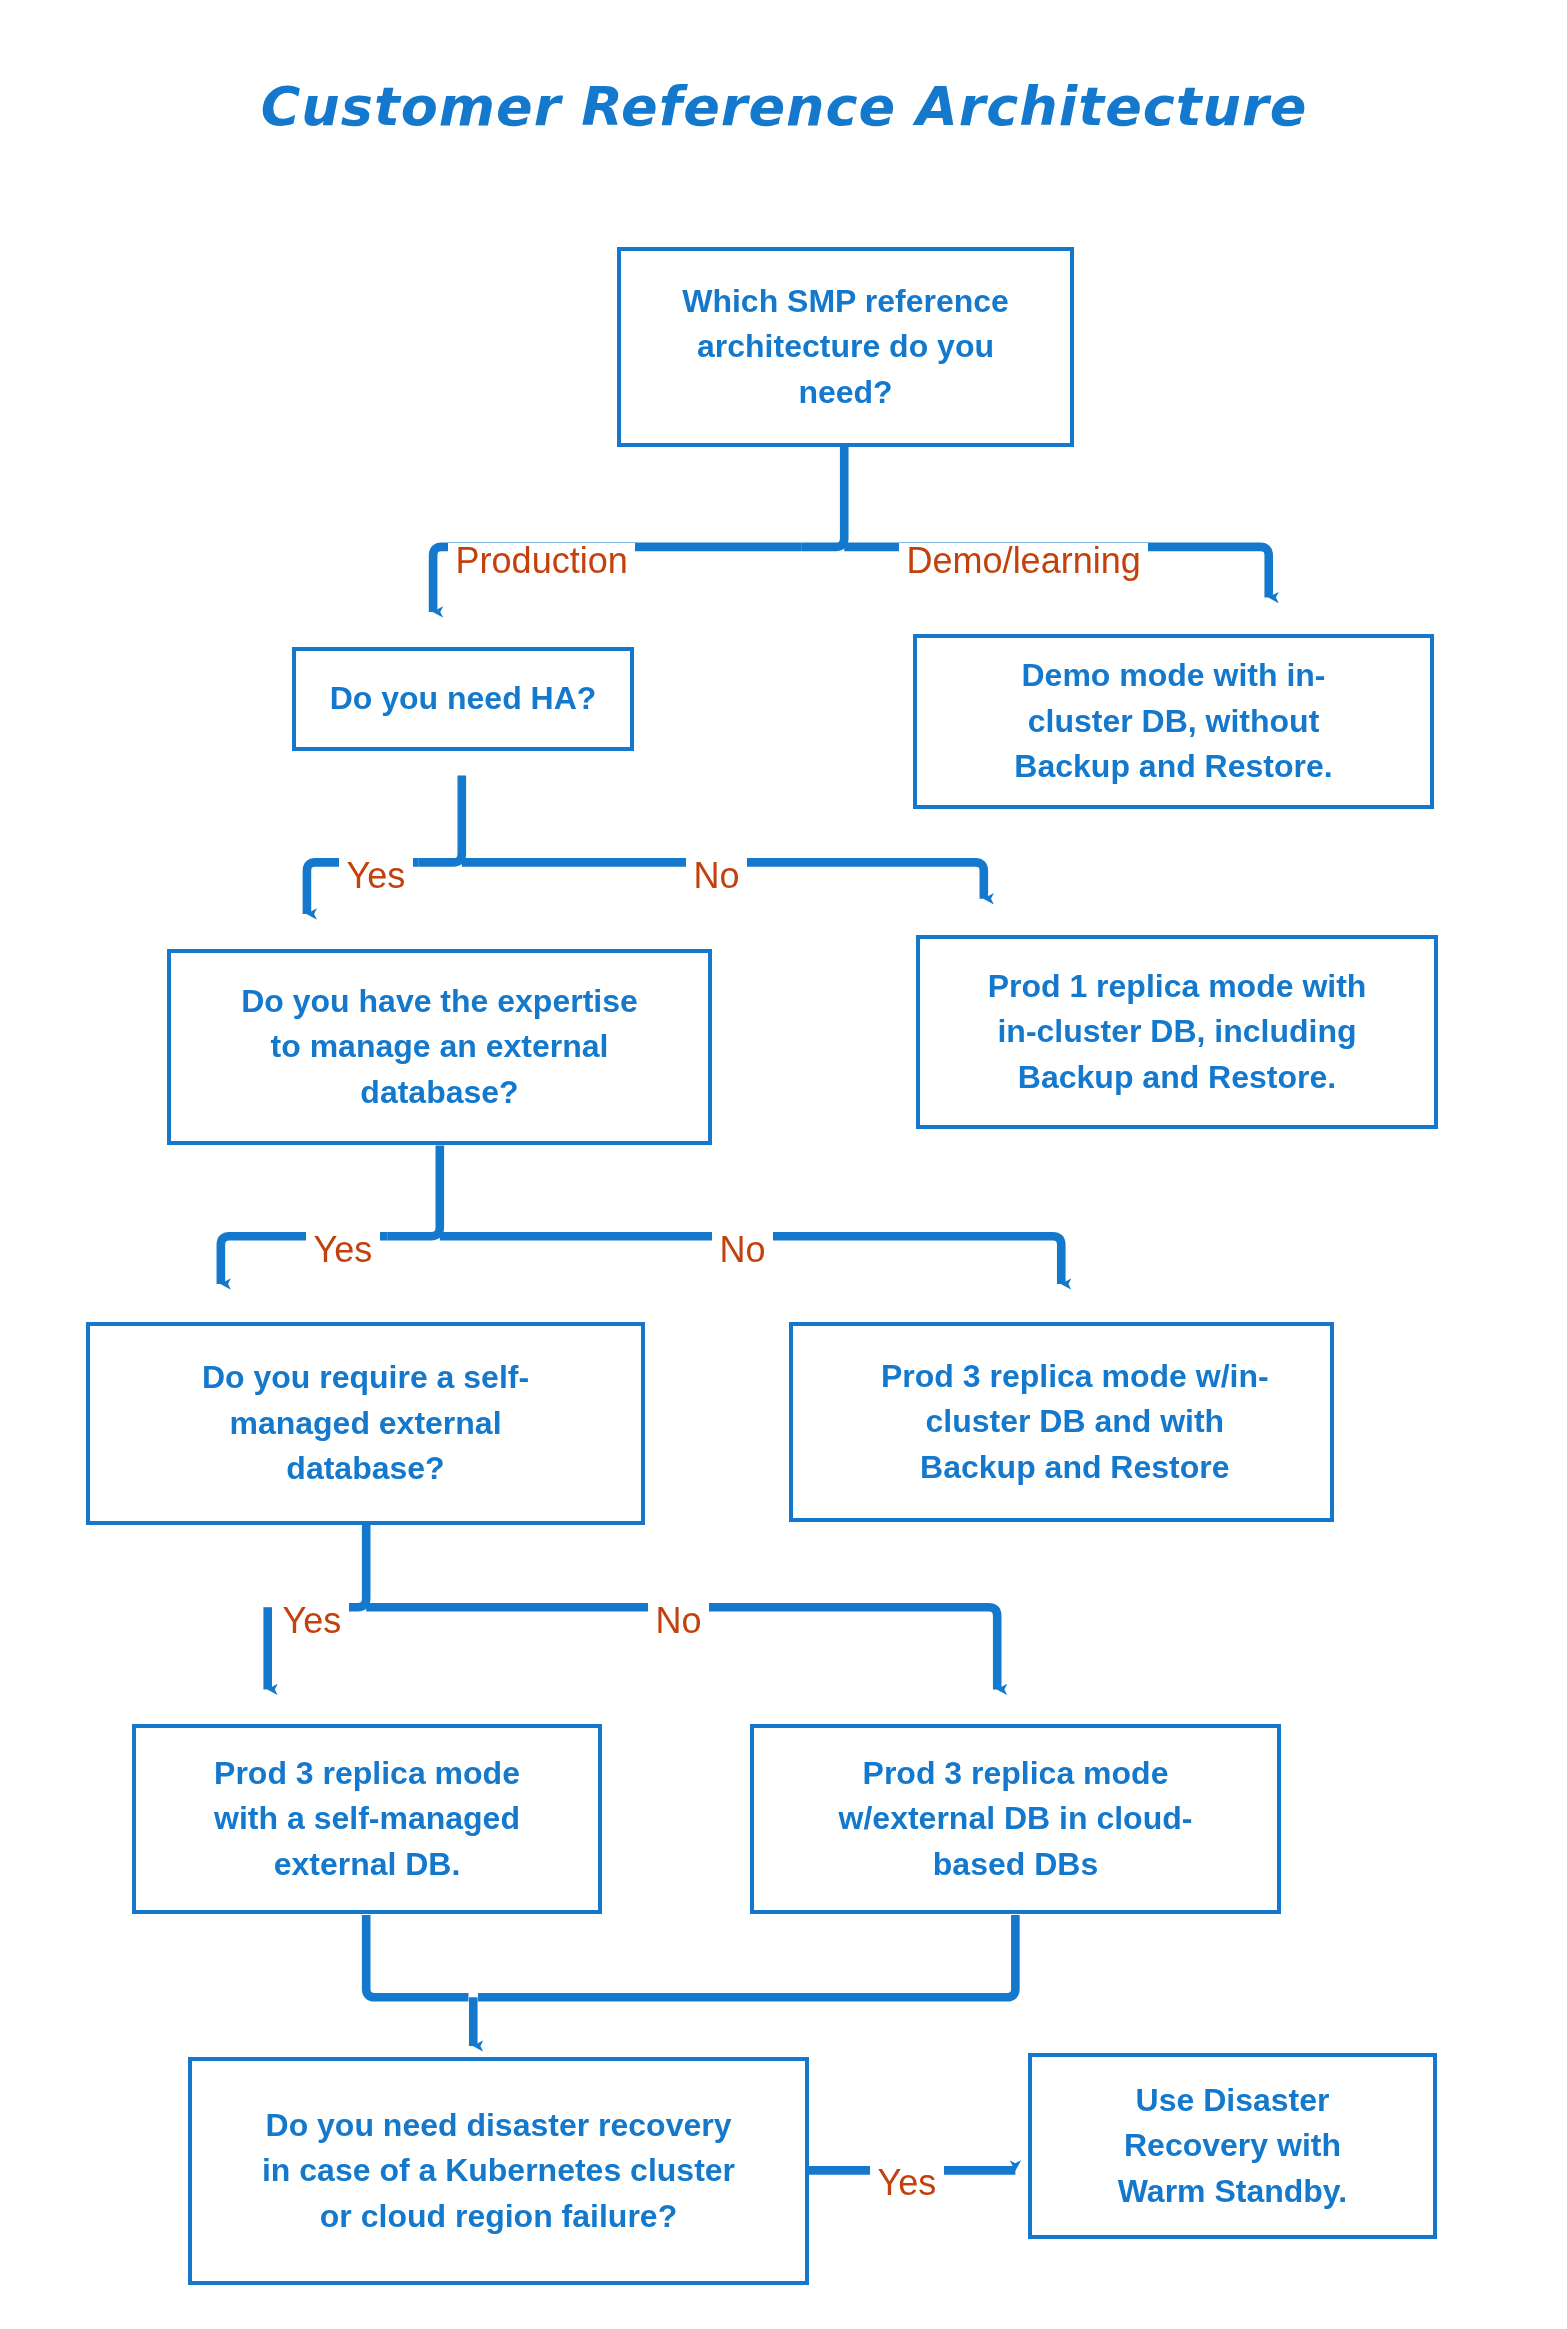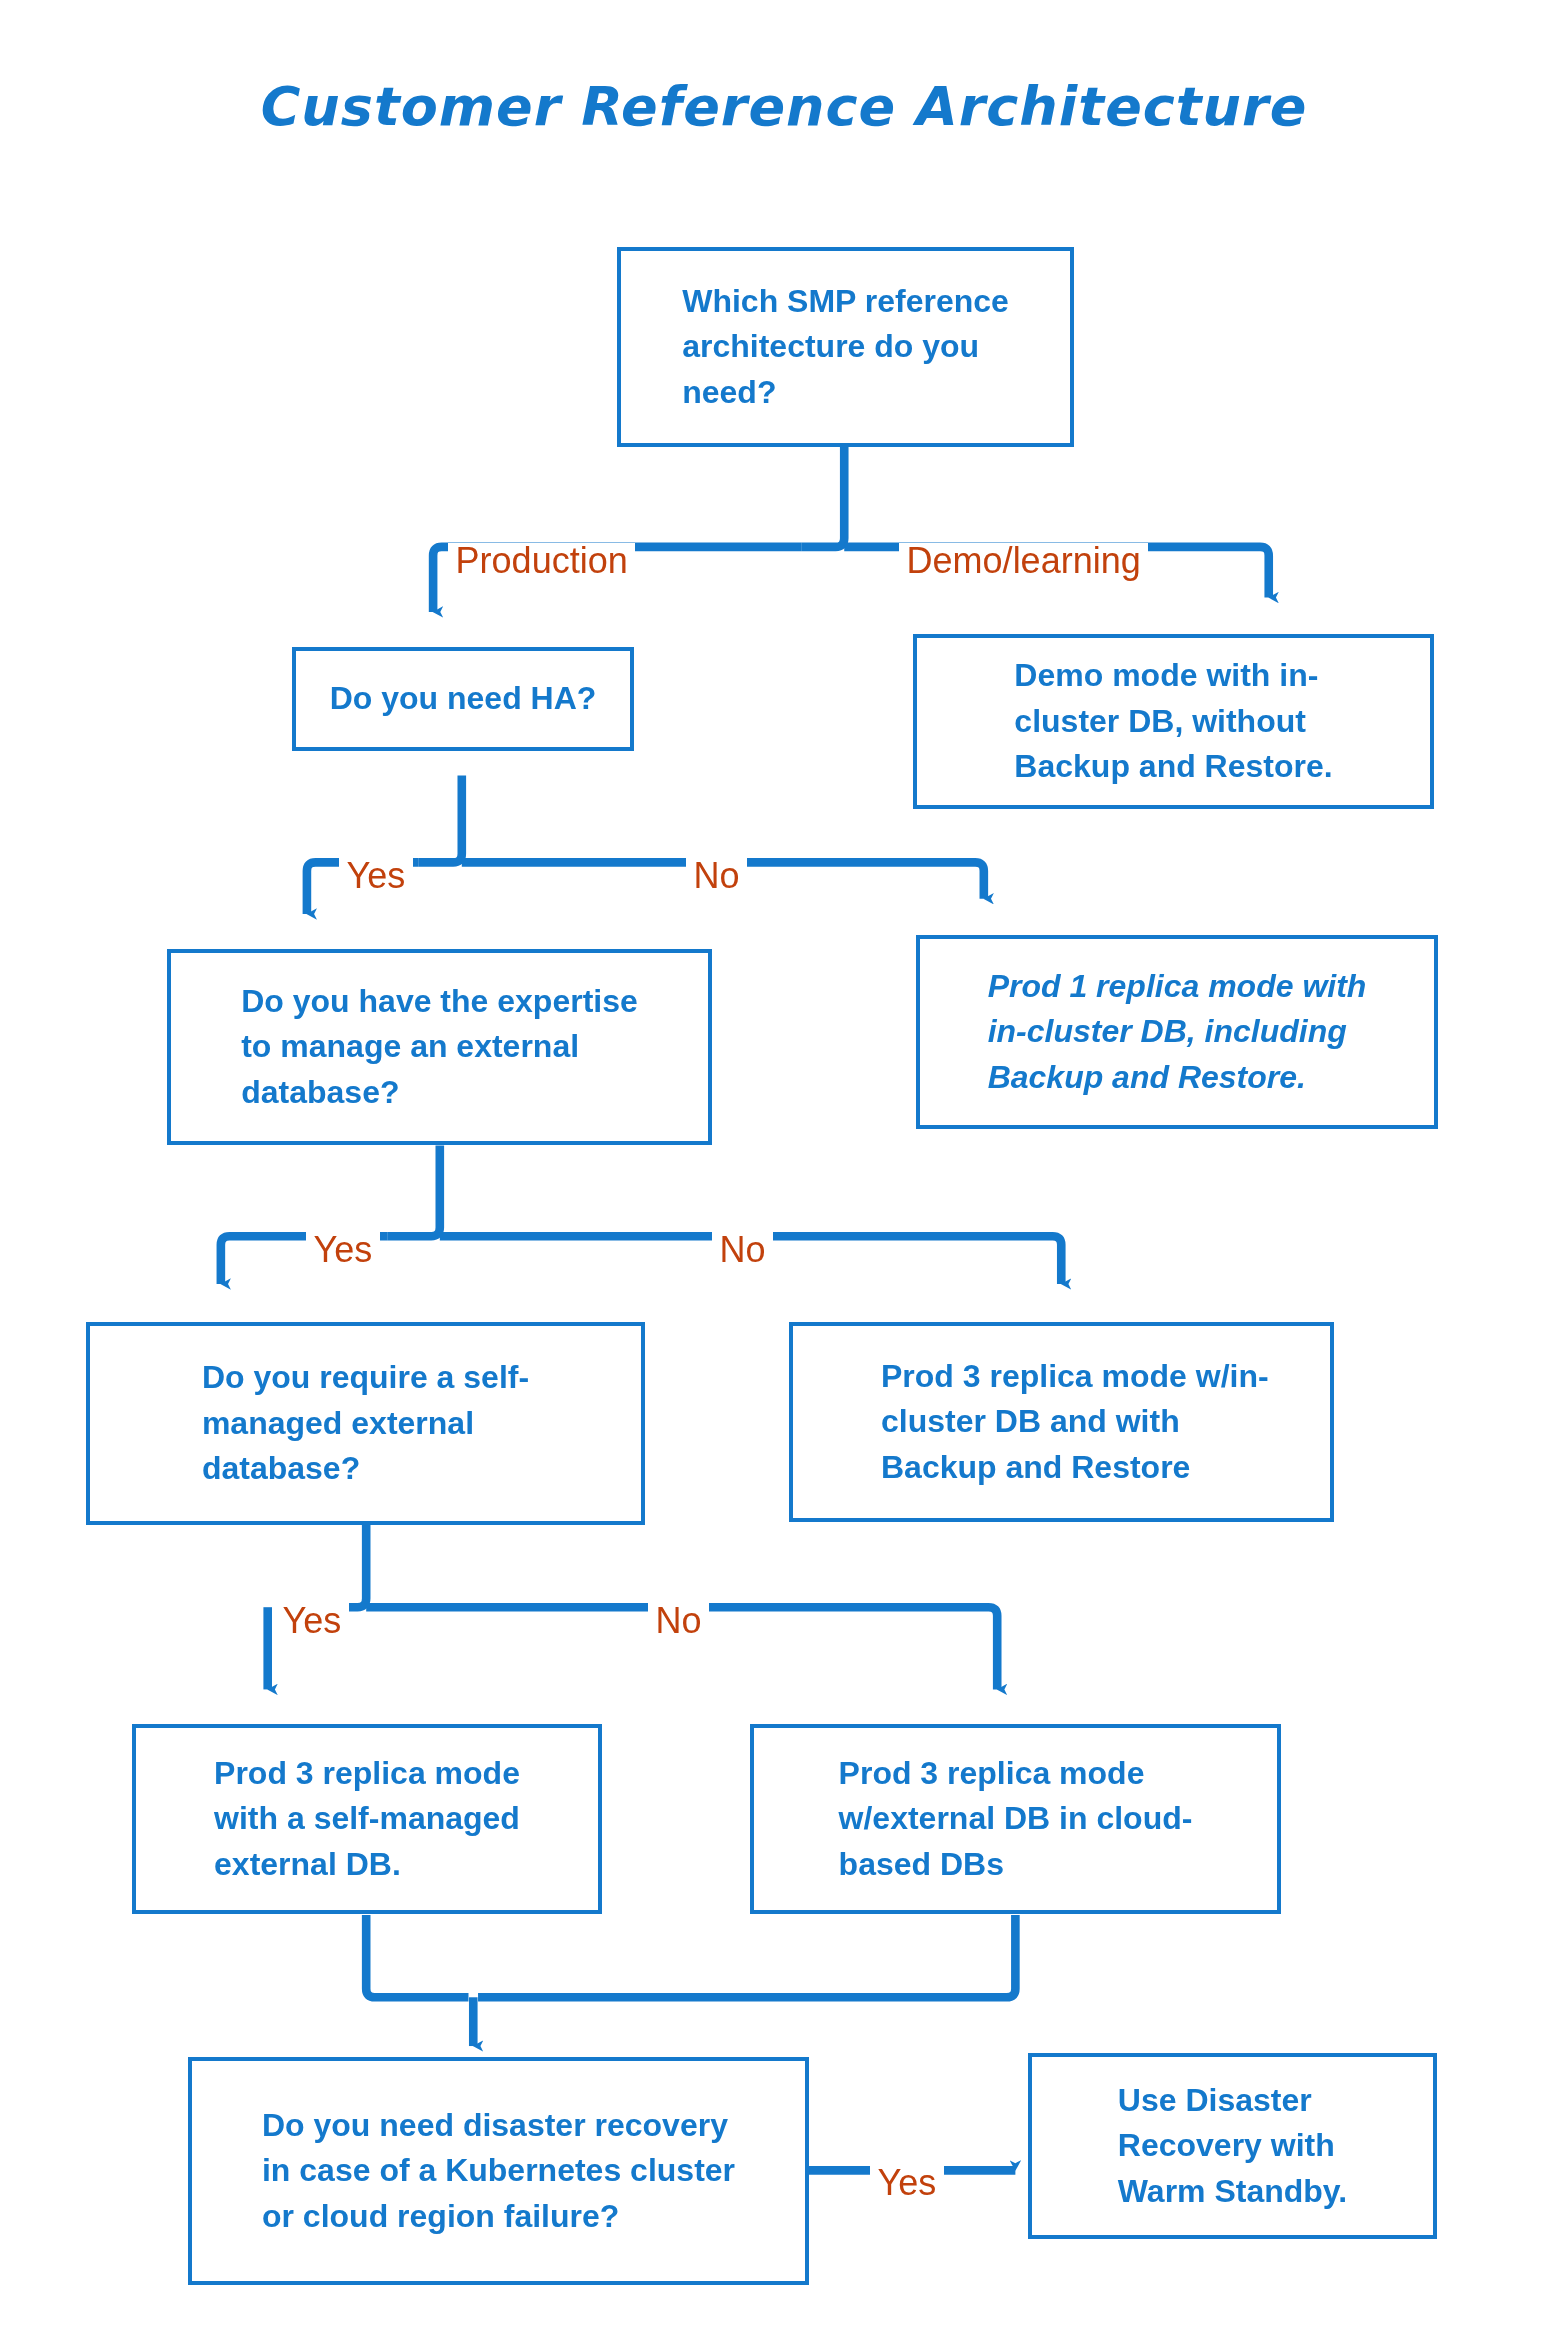--- a/index.html
+++ b/index.html
@@ -37,20 +37,21 @@
     white-space: nowrap;
   }
   .node {
     position: absolute;
     box-sizing: border-box;
     border: 4.8px solid #1479CC;
     background: #ffffff;
     display: flex;
     align-items: center;
     justify-content: center;
+    text-align: center;
     color: #1479CC;
     font-weight: bold;
     font-size: 32px;
     line-height: 1.42;
     padding: 5.7px 13.4px;
   }
   .node span { display: block; }
   .edge-label {
     position: absolute;
     color: #c2410c;
@@ -137,21 +138,21 @@
   </div>
 
   <div class="node" style="left:167px; top:949px; width:545px; height:196px;">
     <div>
       <span>Do you have the expertise</span>
       <span>to manage an external</span>
       <span>database?</span>
     </div>
   </div>
 
-  <div class="node" style="left:916px; top:935px; width:522px; height:194px;font-style:italic;">
+  <div class="node" style="left:916px; top:935px; width:522px; height:194px;">
     <div>
       <span>Prod 1 replica mode with</span>
       <span>in-cluster DB, including</span>
       <span>Backup and Restore.</span>
     </div>
   </div>
 
   <div class="node" style="left:86px; top:1322px; width:559px; height:203px;">
     <div>
       <span>Do you require a self-</span>

